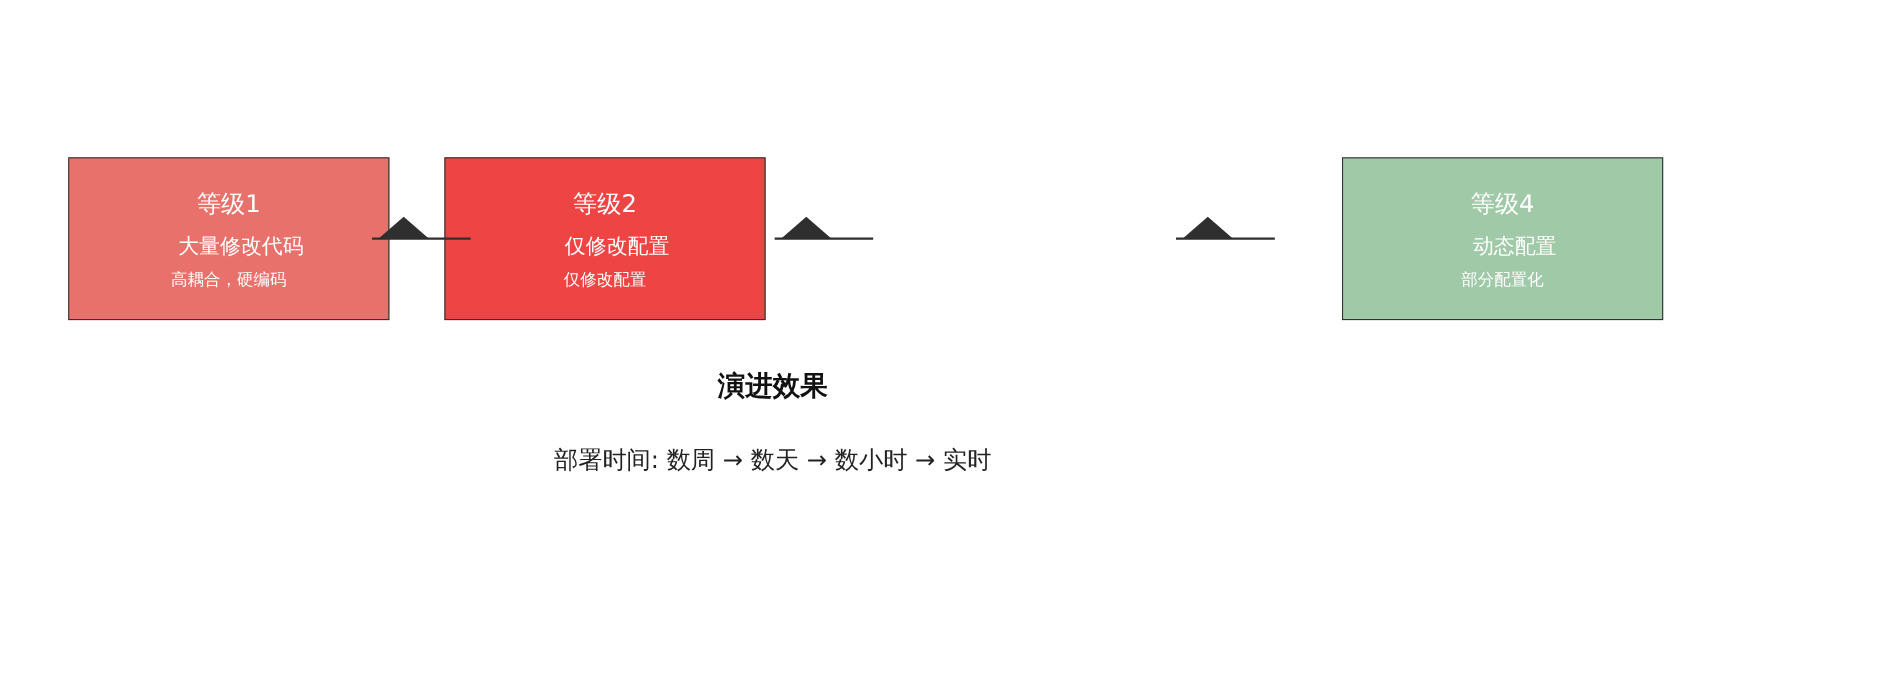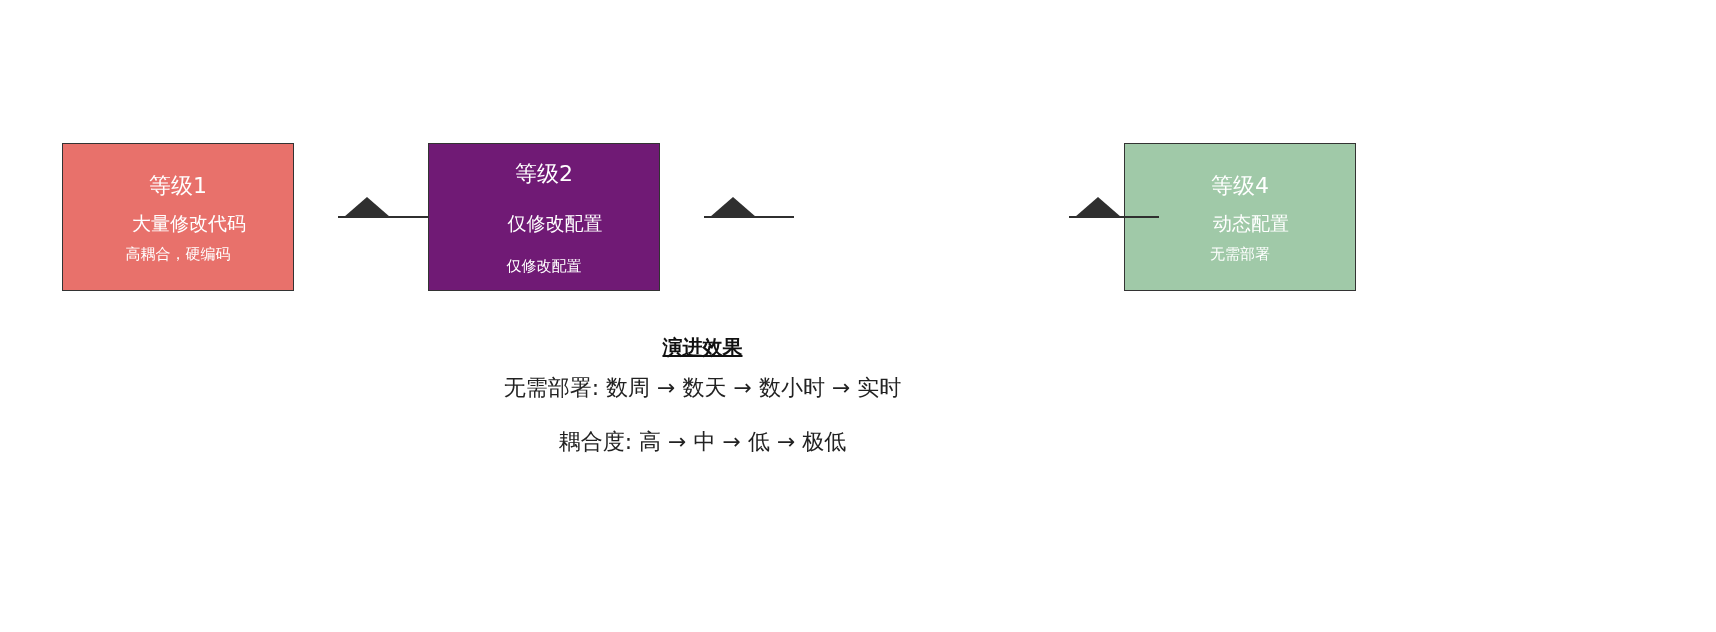--- a/index.html
+++ b/index.html
@@ -24,21 +24,21 @@
     width: 1520px;
     text-align: center;
     font-size: 34px;
     font-weight: 700;
     color: #111111;
     letter-spacing: 1px;
   }
   .level-box {
     position: absolute;
     top: 143px;
-    width: 232px;
+    width: 292px;
     height: 148px;
     border: 1px solid #333333;
     display: flex;
     flex-direction: column;
     align-items: center;
     justify-content: center;
     color: #ffffff;
     text-align: center;
   }
   .level-name  { font-size: 22px; font-weight: 400; margin-bottom: 10px; }
@@ -54,72 +54,70 @@
   }
 
   .effects {
     position: absolute;
     left: 0;
     top: 334px;
     width: 1405px;
     text-align: center;
   }
   .effects-heading {
-    font-size: 20px;
+    font-size: 25px;
     font-weight: 700;
     color: #111111;
-    margin-bottom: 14px;
-    text-decoration: underline;
+    margin-bottom: 39px;
   }
   .effects-line {
     font-size: 22px;
     color: #222222;
     margin-bottom: 28px;
     line-height: 26px;
   }
 </style>
 </head>
 <body>
 
 <div class="canvas">
 
 
   <div class="level-box" style="left: 62px; background-color: rgb(232, 113, 107);">
     <div class="level-name">等级1</div>
     <div class="level-desc">大量修改代码</div>
     <div class="level-sub">高耦合，硬编码</div>
   </div>
 
-  <div class="level-box" style="left: 428px; background-color: #701a75; gap: 12px;">
+  <div class="level-box" style="left: 404px; background-color: #ef4444;">
     <div class="level-name">等级2</div>
     <div class="level-desc">仅修改配置</div>
     <div class="level-sub">仅修改配置</div>
   </div>
 
 
-  <div class="level-box" style="left: 1124px; background-color: rgb(160, 201, 168);">
+  <div class="level-box" style="left: 1220px; background-color: rgb(160, 201, 168);">
     <div class="level-name">等级4</div>
     <div class="level-desc">动态配置</div>
-    <div class="level-sub">无需部署</div>
+    <div class="level-sub">部分配置化</div>
   </div>
 
   <svg class="connector" style="left:338px" viewBox="0 0 90 26" aria-hidden="true">
     <line x1="0" y1="23" x2="90" y2="23" stroke="currentColor" stroke-width="2"></line>
     <polygon points="6,23 52,23 29,3" fill="currentColor"></polygon>
   </svg>
 
   <svg class="connector" style="left:704px" viewBox="0 0 90 26" aria-hidden="true">
     <line x1="0" y1="23" x2="90" y2="23" stroke="currentColor" stroke-width="2"></line>
     <polygon points="6,23 52,23 29,3" fill="currentColor"></polygon>
   </svg>
 
   <svg class="connector" style="left:1069px" viewBox="0 0 90 26" aria-hidden="true">
     <line x1="0" y1="23" x2="90" y2="23" stroke="currentColor" stroke-width="2"></line>
     <polygon points="6,23 52,23 29,3" fill="currentColor"></polygon>
   </svg>
 
   <div class="effects">
     <div class="effects-heading">演进效果</div>
-    <div class="effects-line">无需部署: 数周 → 数天 → 数小时 → 实时</div>
-    <div class="effects-line">耦合度: 高 → 中 → 低 → 极低</div>
+    <div class="effects-line">部署时间: 数周 → 数天 → 数小时 → 实时</div>
   </div>
 
 </div>
 
 </body></html>

